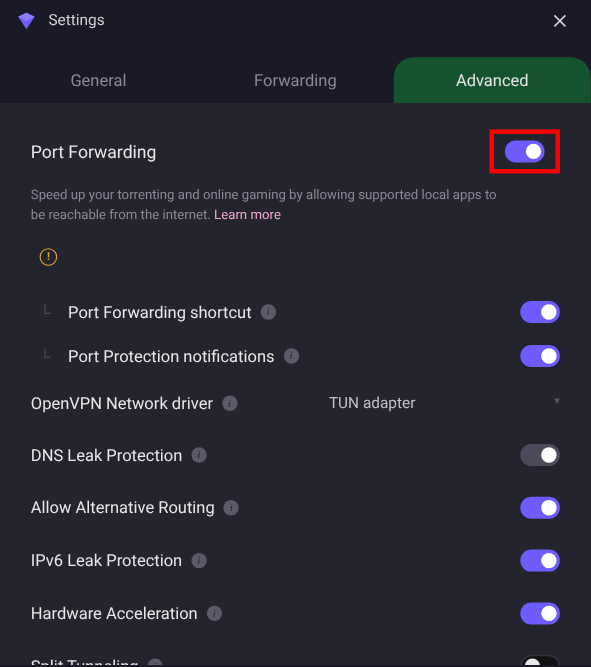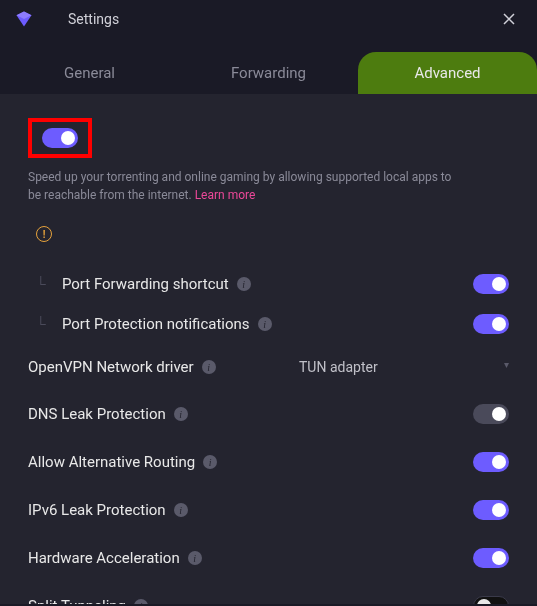--- a/index.html
+++ b/index.html
@@ -9,21 +9,20 @@
       background: #1a1a26;
       font-family: -apple-system, BlinkMacSystemFont, "Segoe UI", Roboto, sans-serif;
       color: #e8e8e8;
       overflow: hidden;
     }
     .titlebar {
       display: flex;
       align-items: center;
       padding: 8px 14px;
       height: 38px;
-      gap: 24px;
     }
     .logo {
       width: 20px;
       height: 20px;
       display: flex;
       align-items: center;
       justify-content: center;
       margin-right: 10px;
     }
     .titlebar-title {
@@ -50,21 +49,21 @@
     .tab {
       flex: 1;
       text-align: center;
       padding: 12px 0;
       font-size: 15px;
       color: #8a8a98;
       cursor: pointer;
     }
     .tab.active {
       color: #e8e8e8;
-      background: #4d7c0f;
+      background: #14532d;
       border-radius: 18px 18px 0 0;
     }
     .content {
       background: #24242f;
       padding: 24px 28px 10px 28px;
       height: calc(100% - 38px - 58px);
       overflow-y: auto;
     }
     .section-header {
       display: flex;
@@ -77,21 +76,21 @@
       color: #e8e8e8;
     }
     .desc {
       font-size: 12px;
       color: #8a8a98;
       line-height: 1.5;
       margin-bottom: 18px;
       max-width: 430px;
     }
     .link {
-      color: #ec4899;
+      color: #f9a8d4;
       cursor: pointer;
       text-align: right;
     }
     .notice {
       display: flex;
       align-items: center;
       gap: 10px;
       font-size: 12px;
       color: #8a8a98;
       padding: 4px 8px;
@@ -233,20 +232,21 @@
 
 <div class="tabs">
   <div class="tab">General</div>
   <div class="tab">Forwarding</div>
   <div class="tab active">Advanced</div>
 </div>
 
 <div class="content">
 
   <div class="section-header">
+    <span class="section-title">Port Forwarding</span>
     <span class="highlight-box">
       <span class="toggle on">
           <span class="knob"></span>
         </span>
     </span>
   </div>
 
   <div class="desc">
     <span>Speed up your torrenting and online gaming by allowing supported local apps to be reachable from the internet. </span><span class="link">Learn more</span>
   </div>

